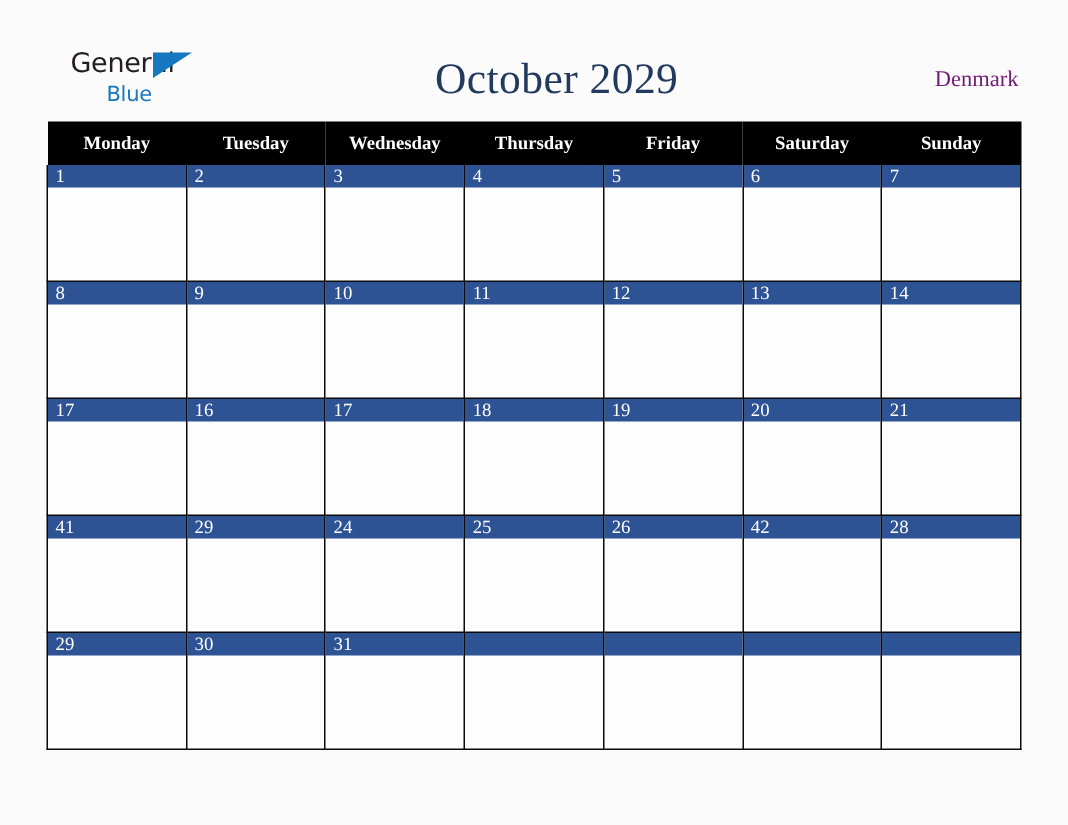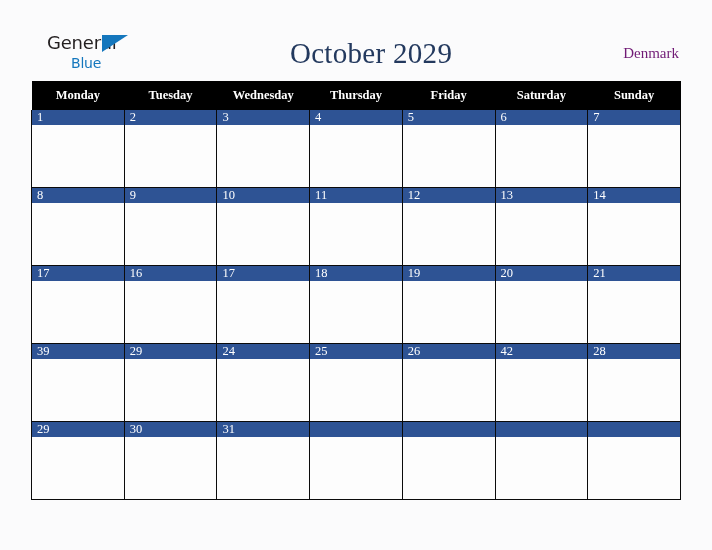--- a/index.html
+++ b/index.html
@@ -260,21 +260,21 @@
             <span class="cellbody"></span>
           </td>
         <td>
             <span class="daynum">21</span>
             <span class="cellbody"></span>
           </td>
       </tr>
 
       <tr>
         <td>
-            <span class="daynum">39</span>
+            <span class="daynum">41</span>
             <span class="cellbody"></span>
           </td>
         <td>
             <span class="daynum">29</span>
             <span class="cellbody"></span>
           </td>
         <td>
             <span class="daynum">24</span>
             <span class="cellbody"></span>
           </td>

